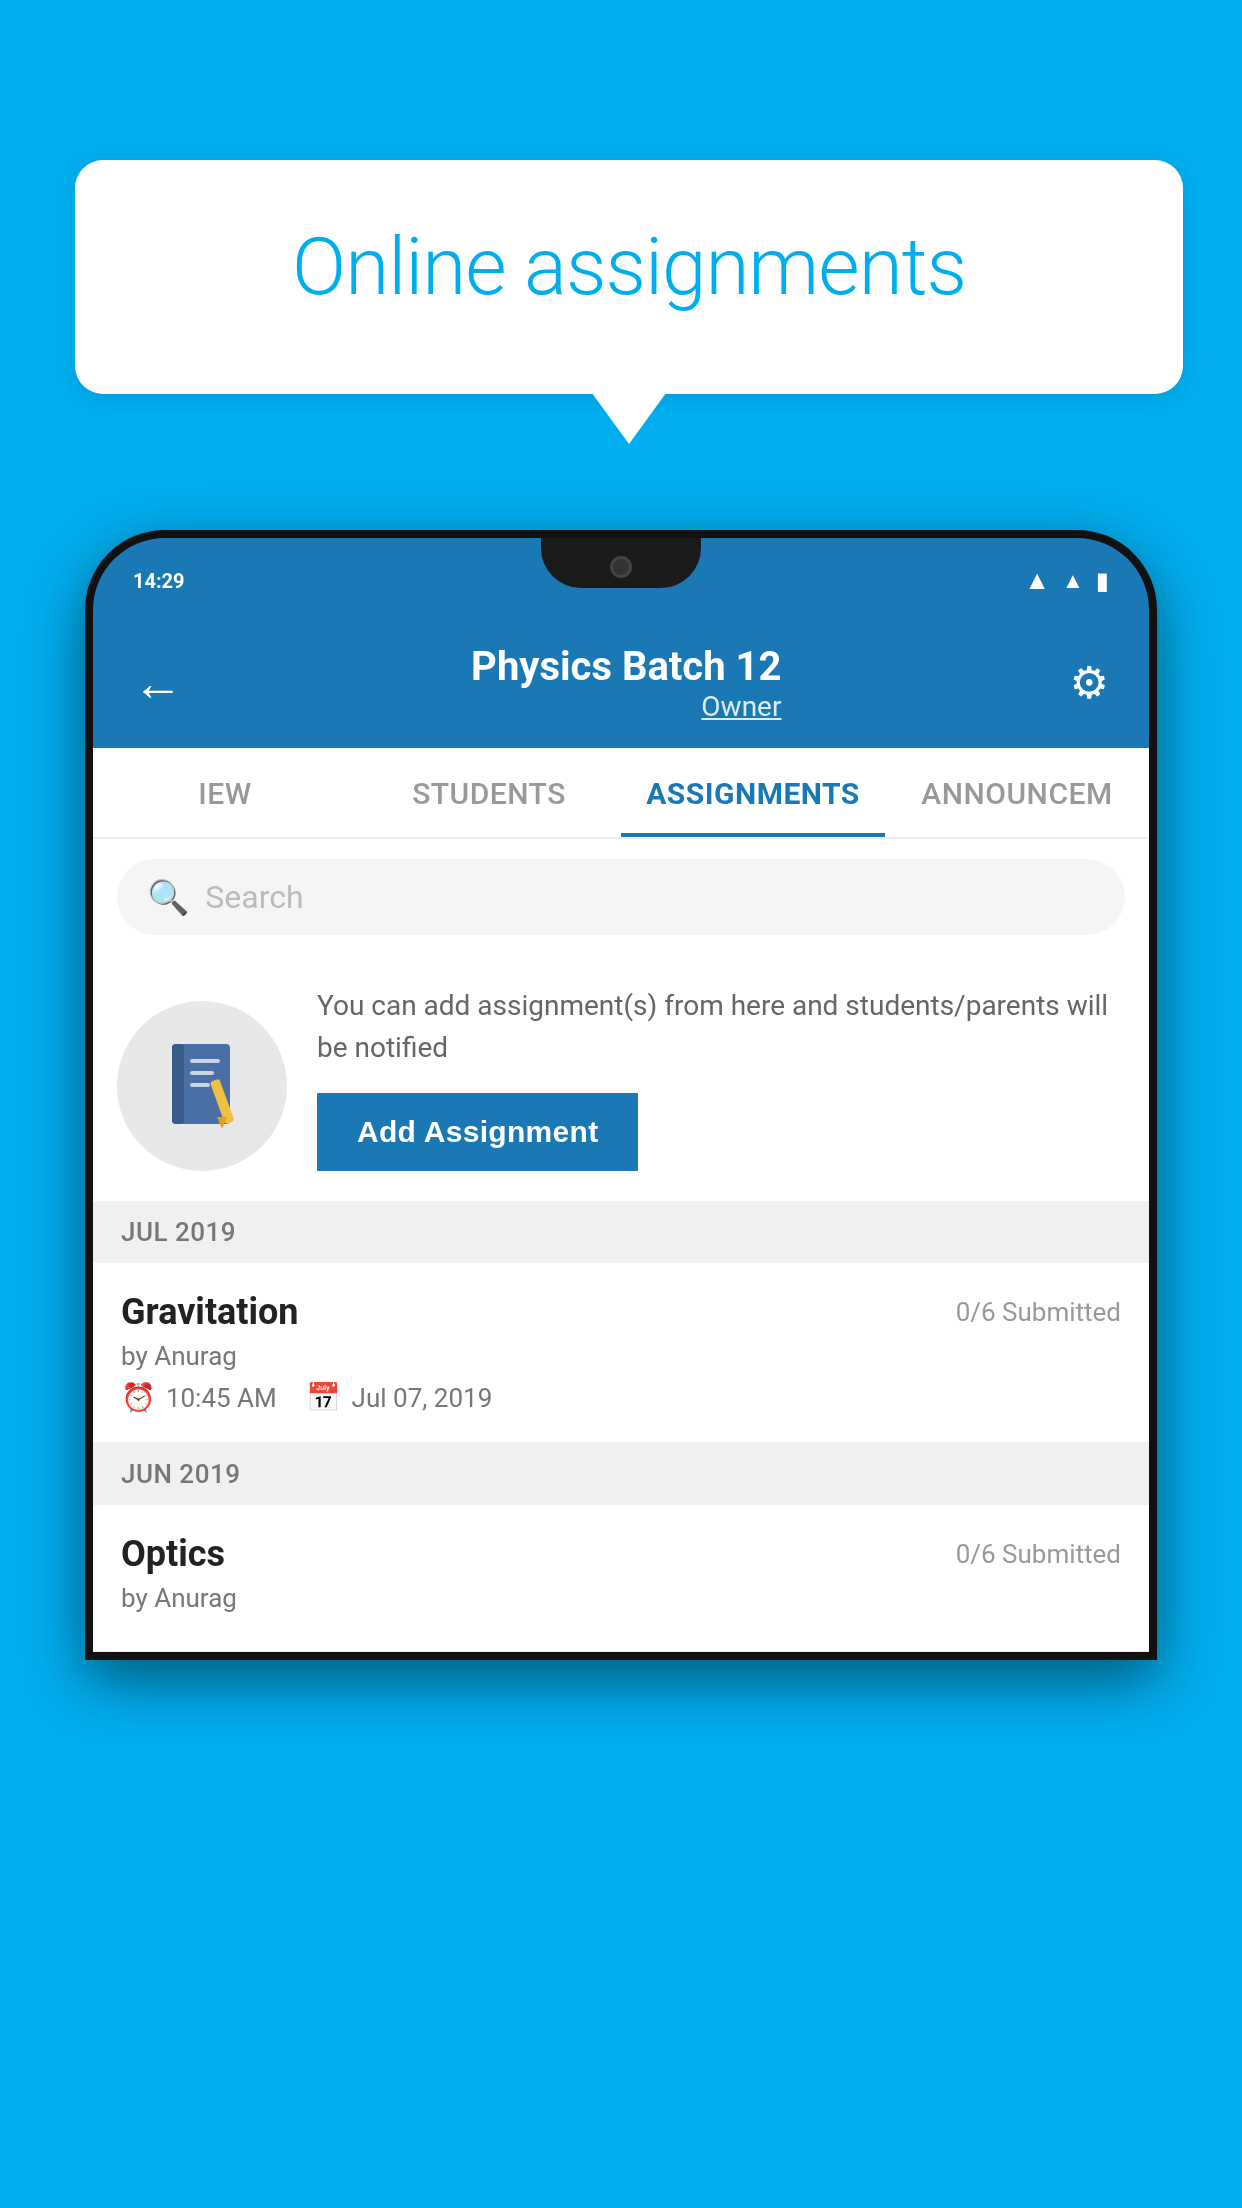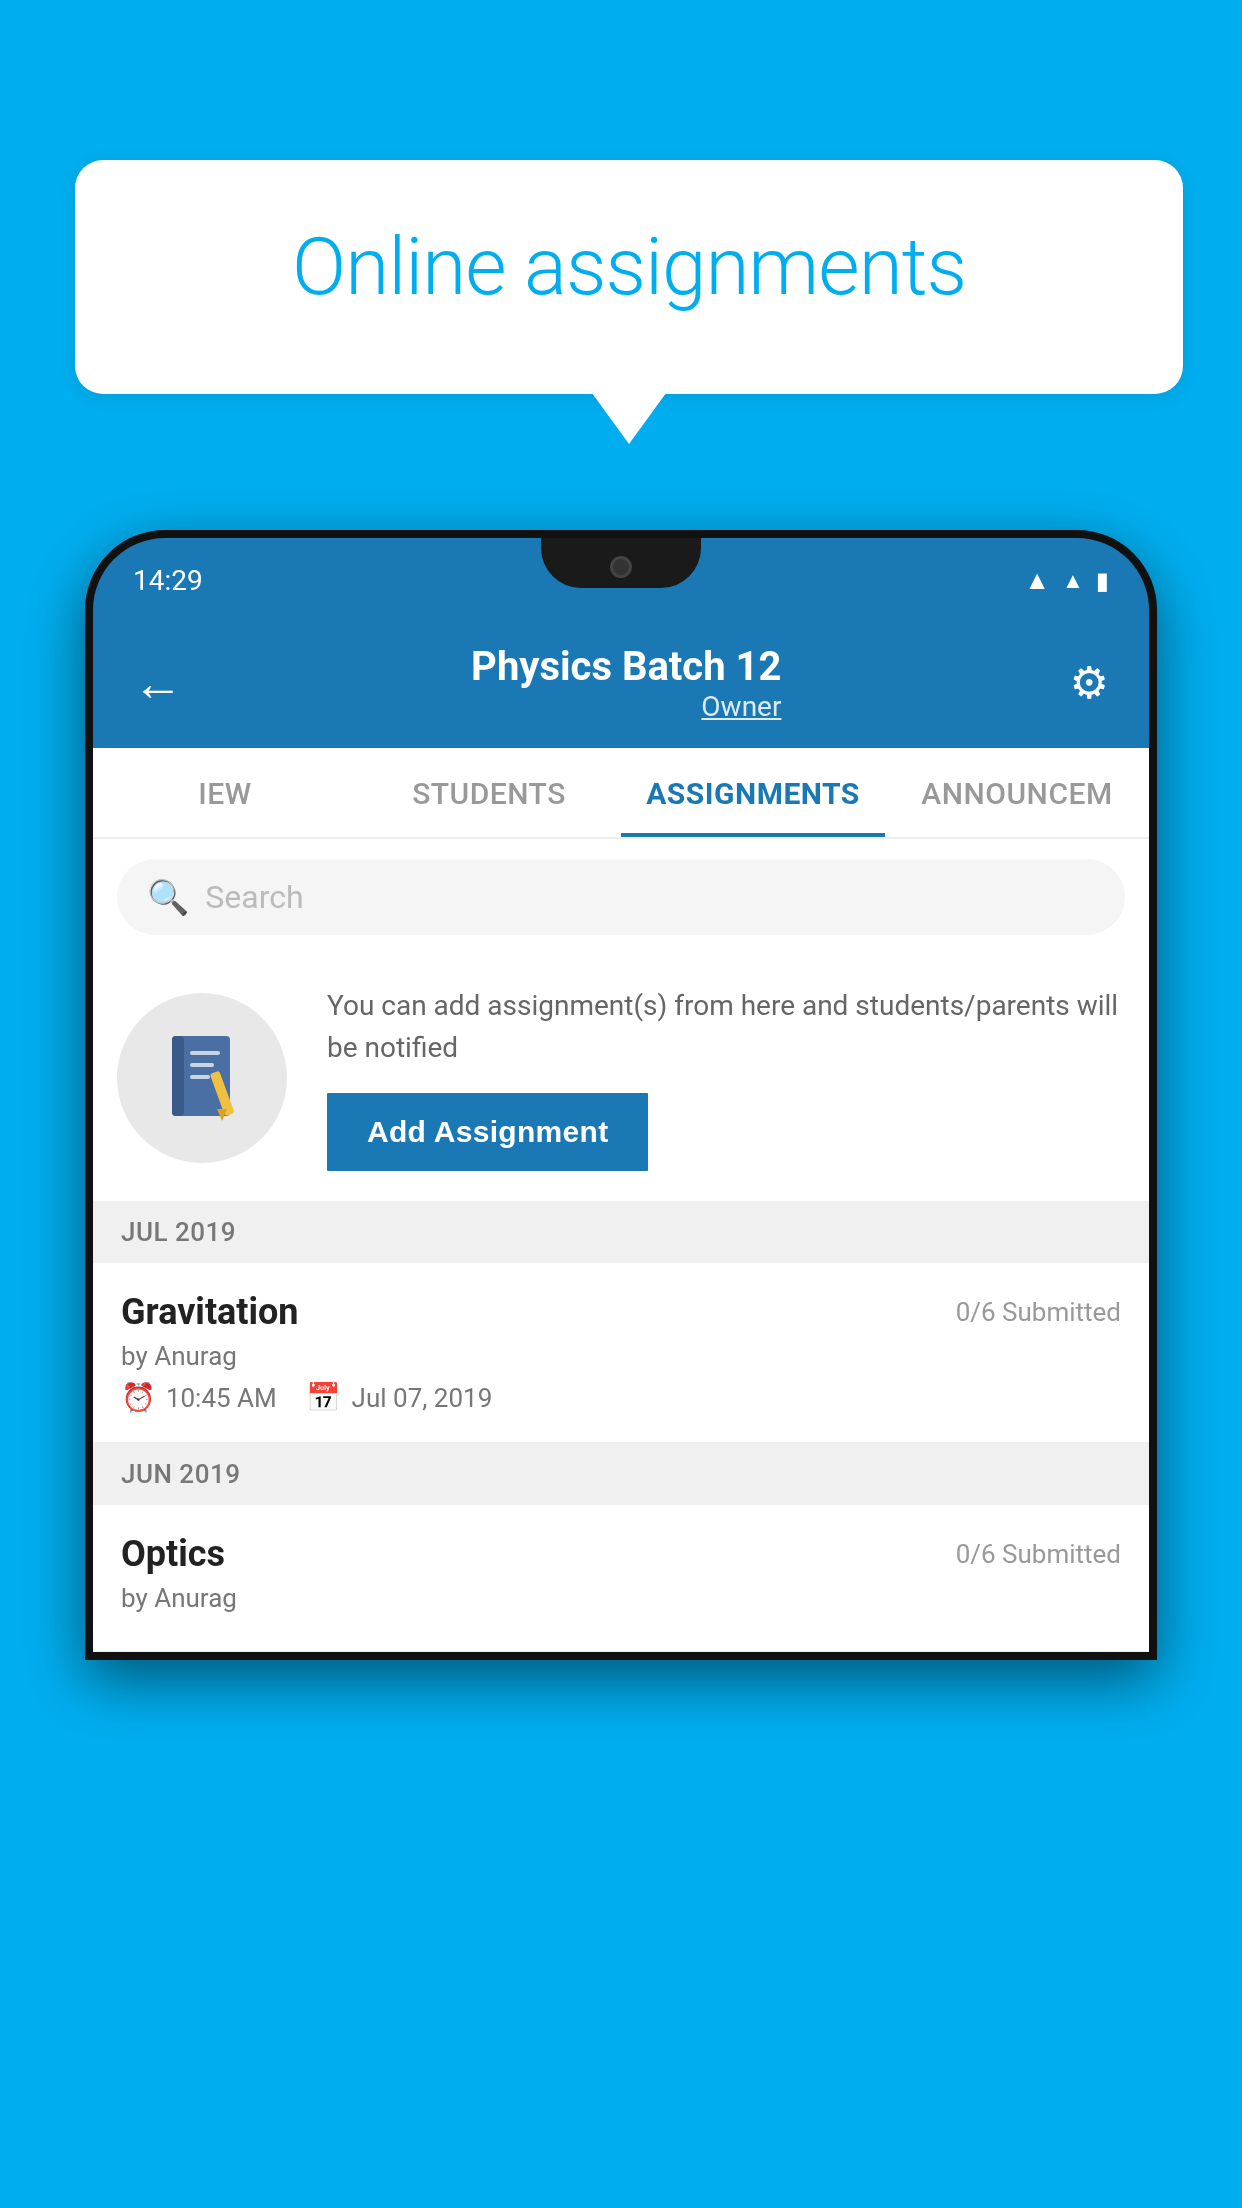--- a/index.html
+++ b/index.html
@@ -107,22 +107,22 @@
       transform: translateX(-50%);
       width: 22px;
       height: 22px;
       background: #333;
       border-radius: 50%;
       border: 3px solid #444;
     }
 
     .status-time {
       color: white;
-      font-size: 28px;
-      font-weight: 400;
+      font-size: 20px;
+      font-weight: 700;
     }
 
     .status-icons {
       display: flex;
       align-items: center;
       gap: 12px;
     }
 
     
     .app-header {
@@ -215,23 +215,23 @@
     }
 
     .search-text {
       color: #bbb;
       font-size: 32px;
     }
 
     
     .promo-section {
       display: flex;
-      align-items: center;
+      align-items: flex-end;
       padding: 30px 24px;
-      gap: 40px;
+      gap: 30px;
     }
 
     .promo-icon-circle {
       width: 170px;
       height: 170px;
       min-width: 170px;
       background: #e8e8e8;
       border-radius: 50%;
       display: flex;
       align-items: center;

